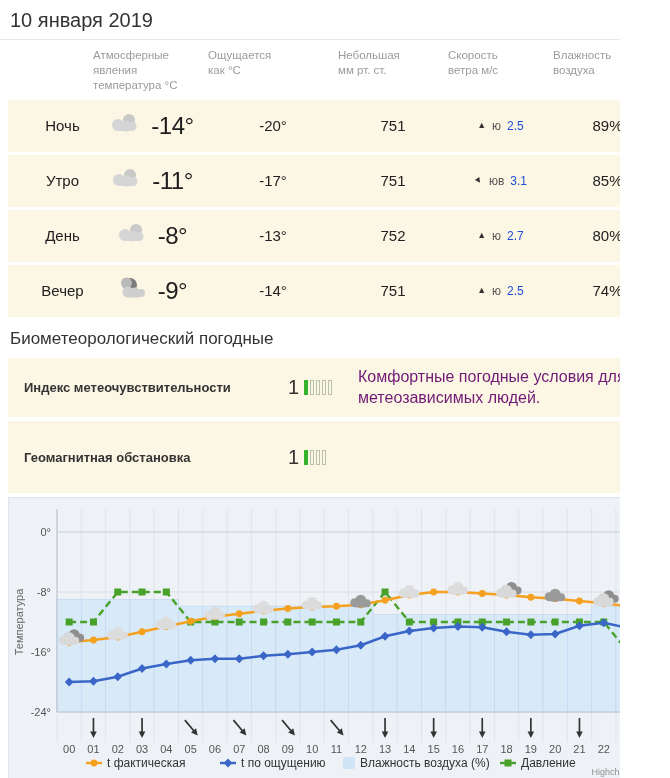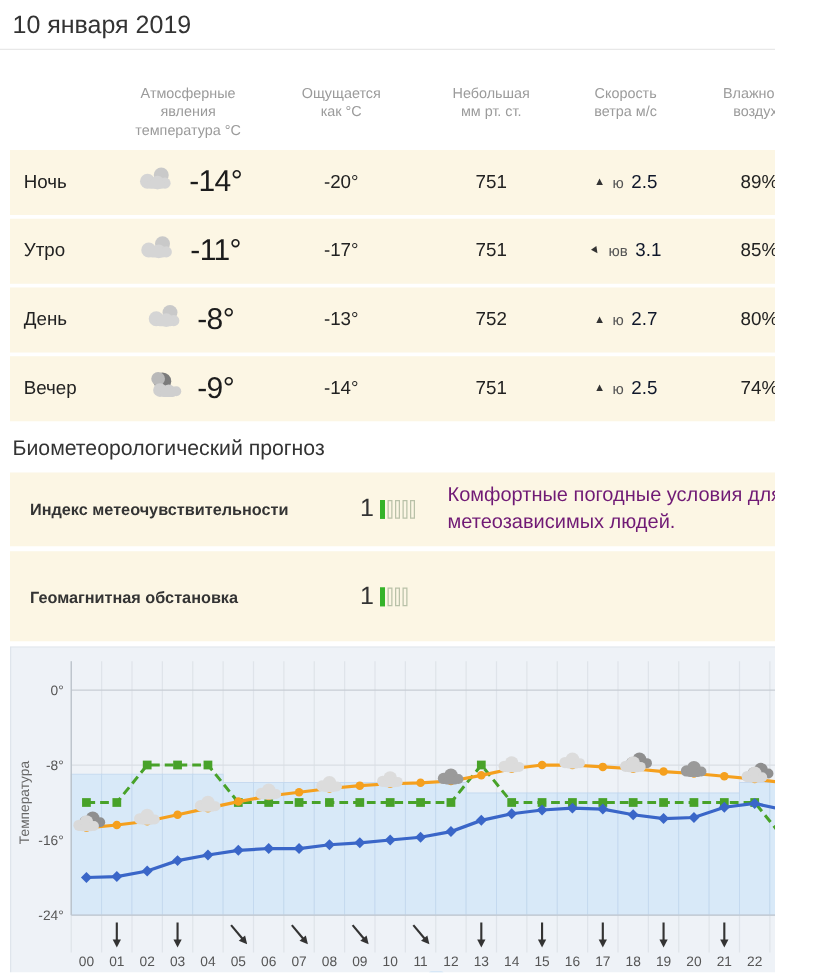--- a/index.html
+++ b/index.html
@@ -6,30 +6,30 @@
   html,body { background:#fff; }
   body { width:670px; font-family:"Liberation Sans","DejaVu Sans",sans-serif; color:#222; }
   .page { position:relative; width:620px; height:778px; overflow:hidden; background:#fff; }
 
   .page-title { font-size:20px; font-weight:400; color:#333; padding:9px 0 0 10px; }
   .title-divider { border-bottom:1px solid #e8e8e8; margin-top:7px; }
 
   
   .grid-cols { display:grid; grid-template-columns:85px 115px 130px 110px 105px 109px; width:654px; margin:0 8px; }
   .fc-header { padding:8px 0 7px 0; }
-  .fc-header .hcell { text-align:center; font-size:11.5px; line-height:1.3; color:#9b9b9b;margin-top:20px; }
+  .fc-header .hcell { font-size:11.5px; line-height:1.3; color:#9b9b9b; }
   .fc-row { background:#fcf6e4; height:52px; align-items:center; margin-bottom:3px; }
   .fc-row .cell { text-align:center; font-size:15px; color:#222; }
-  .cell.time { text-align:left; padding-left:11px; font-size:15px; }
+  .cell.time { text-align:center; padding-left:24px; font-size:15px; }
   .cell.temp-cell { display:flex; align-items:center; justify-content:center; gap:6px; }
   .temp-big { font-size:24px; color:#1c1c1c; letter-spacing:-0.5px; }
   .wind-cell { display:flex; align-items:center; justify-content:center; gap:6px; }
   .wind-tri { display:inline-block; font-size:9px; color:#333; line-height:1; }
   .wind-dir { font-size:12px; color:#555; }
-  .wind-speed { font-size:15px; color:#0f172a; }
+  .wind-speed { font-size:12px; color:#1d4ed8; }
 
   .section-heading { font-size:17px; font-weight:400; color:#333; margin:12px 0 9px 10px; }
 
   
   .bio-row { display:grid; grid-template-columns:280px 70px 304px; width:654px; margin:0 8px 4px 8px; background:#fcf6e4; align-items:center; }
   .bio-row.r1 { min-height:58px; }
   .bio-row.r2 { min-height:72px; }
   .bio-label { padding-left:16px; font-size:13px; font-weight:700; color:#333; }
   .bio-index { display:flex; align-items:center; gap:5px; }
   .bio-value { font-size:20px; color:#333; }
@@ -179,21 +179,21 @@
     <div class="cell">-14°</div>
     <div class="cell">751</div>
     <div class="cell wind-cell">
       <span class="wind-tri" style="transform:rotate(0deg)">▲</span>
       <span class="wind-dir">ю</span>
       <span class="wind-speed">2.5</span>
     </div>
     <div class="cell">74%</div>
   </div>
 
-  <div class="section-heading">Биометеорологический прогноз</div>
+  <div class="section-heading">Биометеорологический погодные</div>
 
   <div class="bio-row r1">
     <div class="bio-label">Индекс метеочувствительности</div>
     <div class="bio-index">
       <span class="bio-value">1</span>
       <span class="bars">
           <span class="bar filled"></span>
           <span class="bar"></span>
           <span class="bar"></span>
           <span class="bar"></span>

